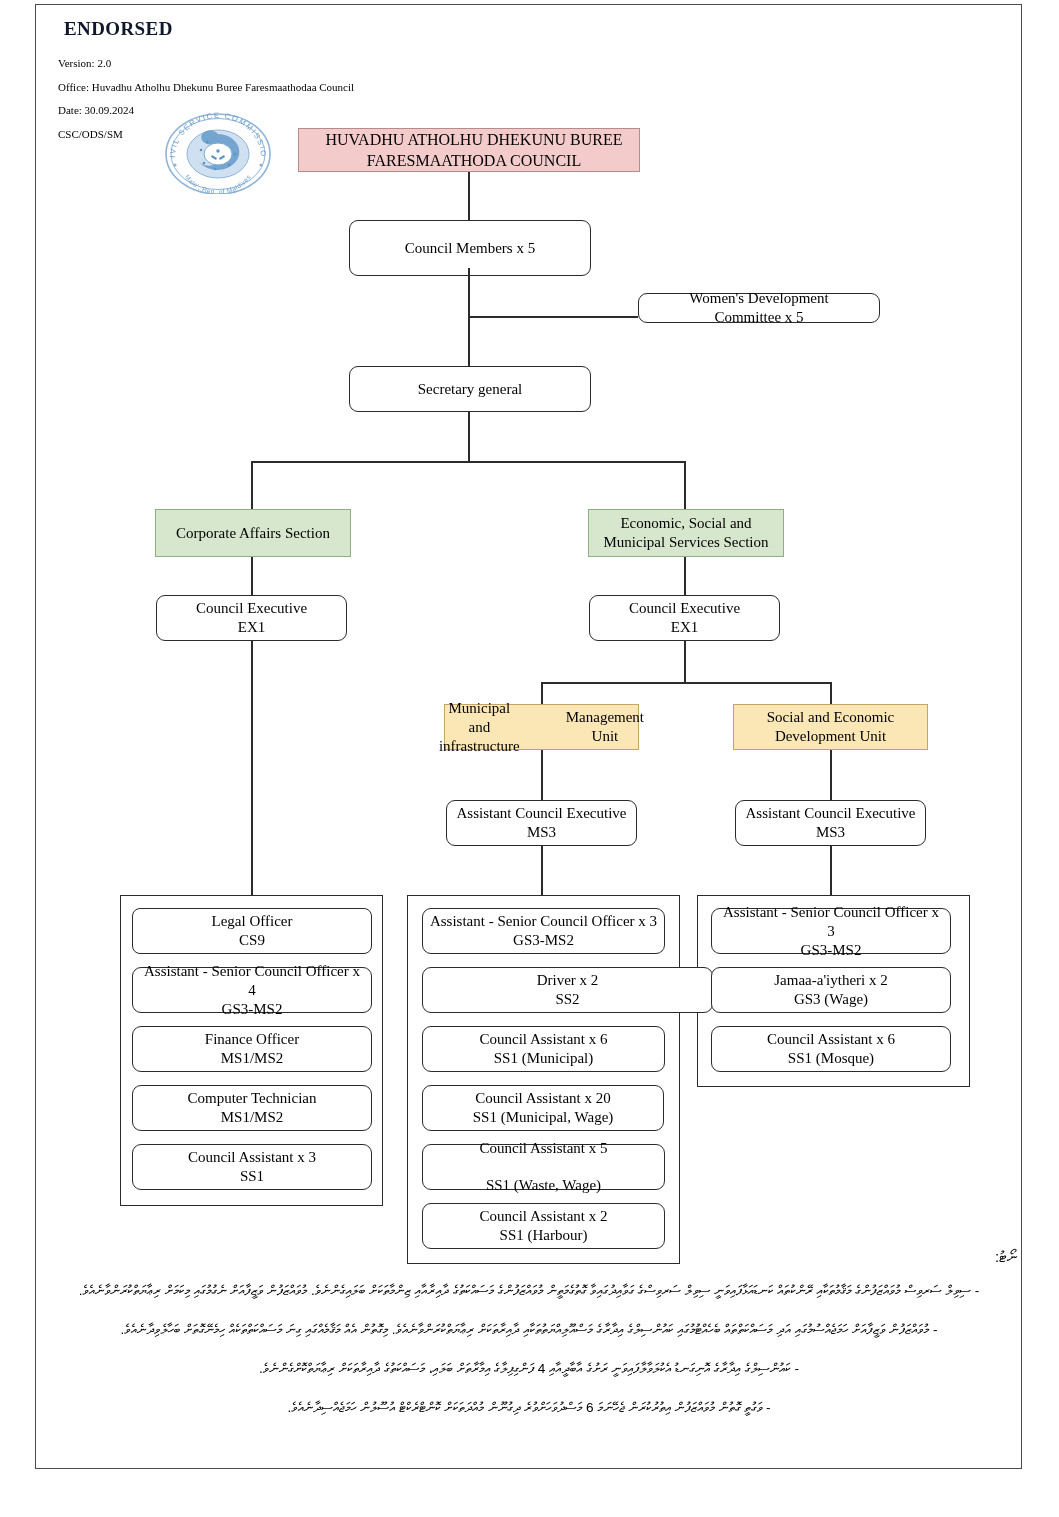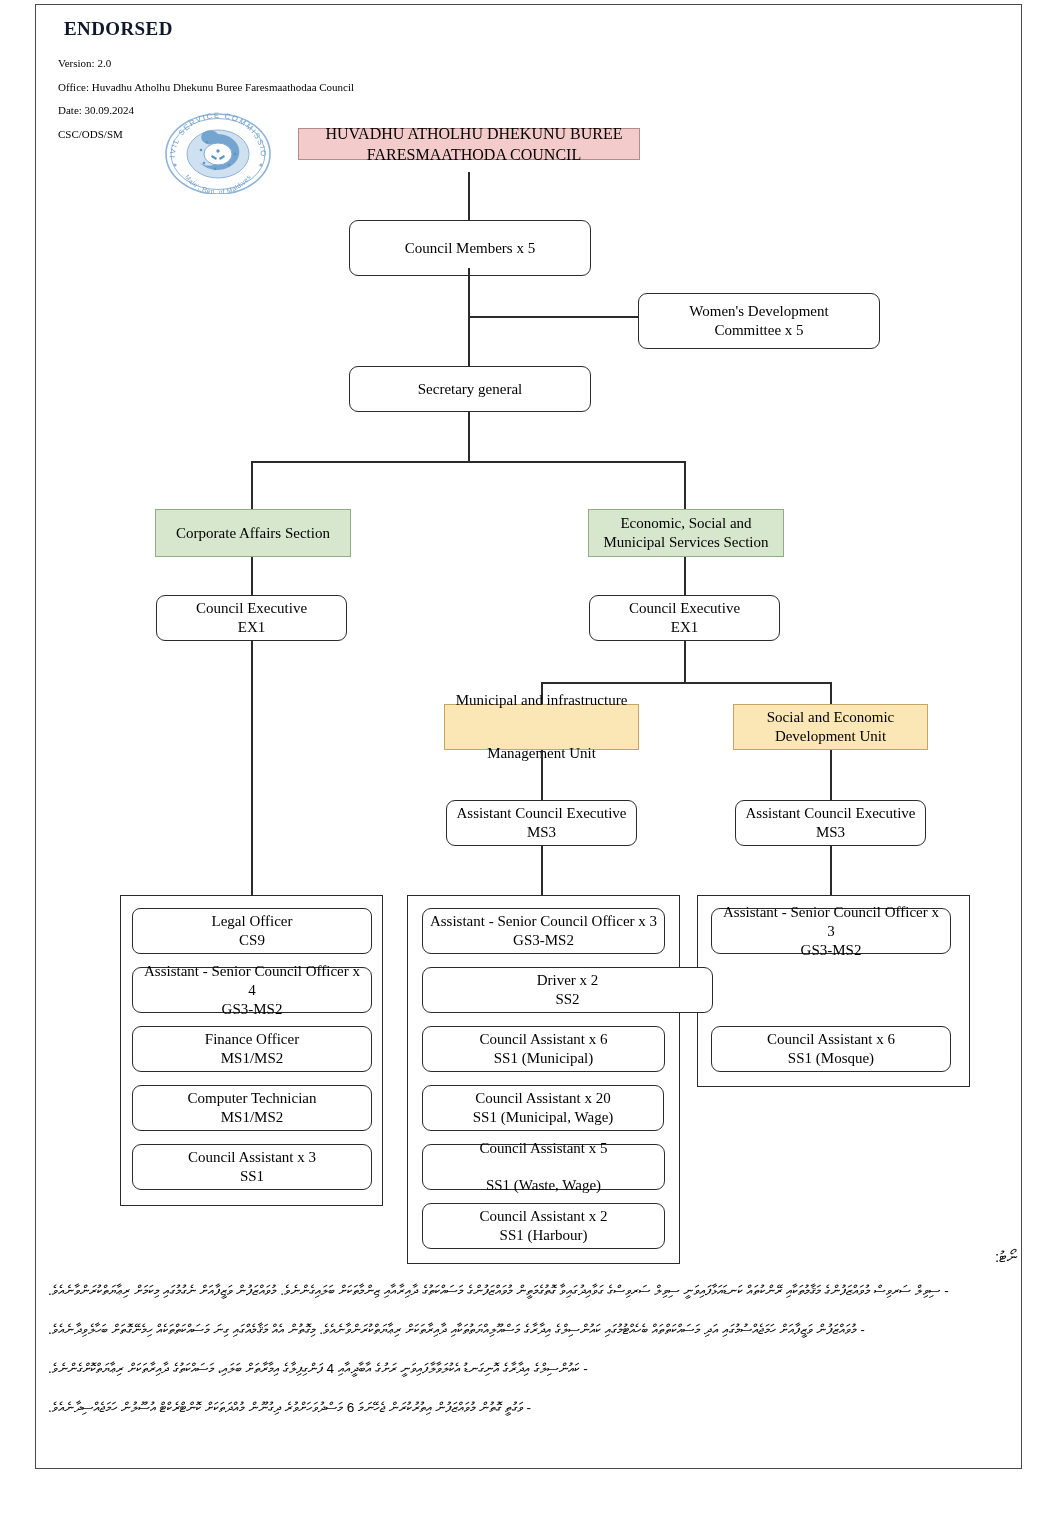--- a/index.html
+++ b/index.html
@@ -27,21 +27,21 @@
   
   .group{position:absolute;box-sizing:border-box;border:1.4px solid #2b2b2b;background:transparent;}
 
   
   .ln{position:absolute;background:#2b2b2b;}
   .v{width:1.5px;}
   .h{height:1.5px;}
 
   
   .note-label{position:absolute;right:42px;top:1248px;font-size:15px;direction:rtl;unicode-bidi:bidi-override;font-family:"Liberation Sans",sans-serif;}
-  .notes{position:absolute;left:48px;top:1278px;width:962px;direction:rtl;text-align:left;font-size:13.6px;line-height:25px;font-family:"Liberation Sans",sans-serif;}
+  .notes{position:absolute;left:48px;top:1278px;width:962px;direction:rtl;text-align:center;font-size:13.6px;line-height:25px;font-family:"Liberation Sans",sans-serif;}
   .notes p{margin:0 0 14px 0;}
 </style>
 </head>
 <body>
 
 <div id="page">
 
   <div class="page-border"></div>
 
   <div class="endorsed">ENDORSED</div>
@@ -80,36 +80,36 @@
       <text font-family="Liberation Sans, sans-serif" font-size="6.4" fill="#6b9ccb" letter-spacing="0.5">
         <textPath href="#arcBot" startOffset="50%" text-anchor="middle">Male', Rep. of Maldives</textPath>
       </text>
       <g fill="#8fb4d8">
           <circle cx="18" cy="55" r="1.6"></circle>
           <circle cx="104" cy="55" r="1.6"></circle>
         </g>
     </svg>
   </div>
 
-  <div class="node hdr" style="left:298px;top:128px;width:342px;height:32px;flex-direction:column;padding-left:10px;">
+  <div class="node hdr" style="left:298px;top:128px;width:342px;height:44px;flex-direction:column;padding-left:10px;">
     <span class="t">HUVADHU ATHOLHU DHEKUNU BUREE</span>
     <span class="t">FARESMAATHODA COUNCIL</span>
   </div>
 
   <div class="ln v" style="left:468px;top:172px;height:48px;"></div>
 
   <div class="node rounded" style="left:349px;top:220px;width:242px;height:56px;">
     <span class="t">Council Members x 5</span>
   </div>
 
   <div class="ln v" style="left:468px;top:268px;height:98px;"></div>
 
   <div class="ln h" style="left:468px;top:316px;width:170px;"></div>
 
-  <div class="node rounded" style="left:638px;top:293px;width:242px;height:56px;flex-direction:column;">
+  <div class="node rounded" style="left:638px;top:293px;width:242px;height:30px;flex-direction:column;">
     <span class="t">Women's Development</span>
     <span class="t">Committee x 5</span>
   </div>
 
   <div class="node rounded" style="left:349px;top:366px;width:242px;height:46px;">
     <span class="t">Secretary general</span>
   </div>
 
   <div class="ln v" style="left:468px;top:412px;height:50px;"></div>
   <div class="ln h" style="left:251px;top:461px;width:434px;"></div>
@@ -138,21 +138,21 @@
     <span class="t">EX1</span>
   </div>
 
   <div class="ln v" style="left:251px;top:641px;height:254px;"></div>
 
   <div class="ln v" style="left:684px;top:641px;height:42px;"></div>
   <div class="ln h" style="left:541px;top:682px;width:290px;"></div>
   <div class="ln v" style="left:541px;top:682px;height:22px;"></div>
   <div class="ln v" style="left:830px;top:682px;height:22px;"></div>
 
-  <div class="node unit" style="left:444px;top:704px;width:195px;height:46px;flex-direction:column;gap:34px;">
+  <div class="node unit" style="left:444px;top:704px;width:195px;height:46px;flex-direction:row;gap:34px;">
     <span class="t">Municipal and infrastructure</span>
     <span class="t">Management Unit</span>
   </div>
 
   <div class="node unit" style="left:733px;top:704px;width:195px;height:46px;flex-direction:column;">
     <span class="t">Social and Economic</span>
     <span class="t">Development Unit</span>
   </div>
 
   <div class="ln v" style="left:541px;top:750px;height:50px;"></div>
@@ -229,17 +229,21 @@
       <span class="t">SS1 (Waste, Wage)</span>
     </div>
     <div class="node rounded" style="left: 422px; top: 1203px; width: 243px; height: 46px; flex-direction: column;">
       <span class="t">Council Assistant x 2</span>
       <span class="t">SS1 (Harbour)</span>
     </div>
     <div class="node rounded" style="left: 711px; top: 908px; width: 240px; height: 46px; flex-direction: column;">
       <span class="t">Assistant - Senior Council Officer  x 3</span>
       <span class="t">GS3-MS2</span>
     </div>
+    <div class="node rounded" style="left: 711px; top: 967px; width: 240px; height: 46px; flex-direction: column;">
+      <span class="t">Jamaa-a'iytheri x 2</span>
+      <span class="t">GS3 (Wage)</span>
+    </div>
     <div class="node rounded" style="left: 711px; top: 1026px; width: 240px; height: 46px; flex-direction: column;">
       <span class="t">Council Assistant x 6</span>
       <span class="t">SS1 (Mosque)</span>
     </div>
   </div>
 
 </body></html>

